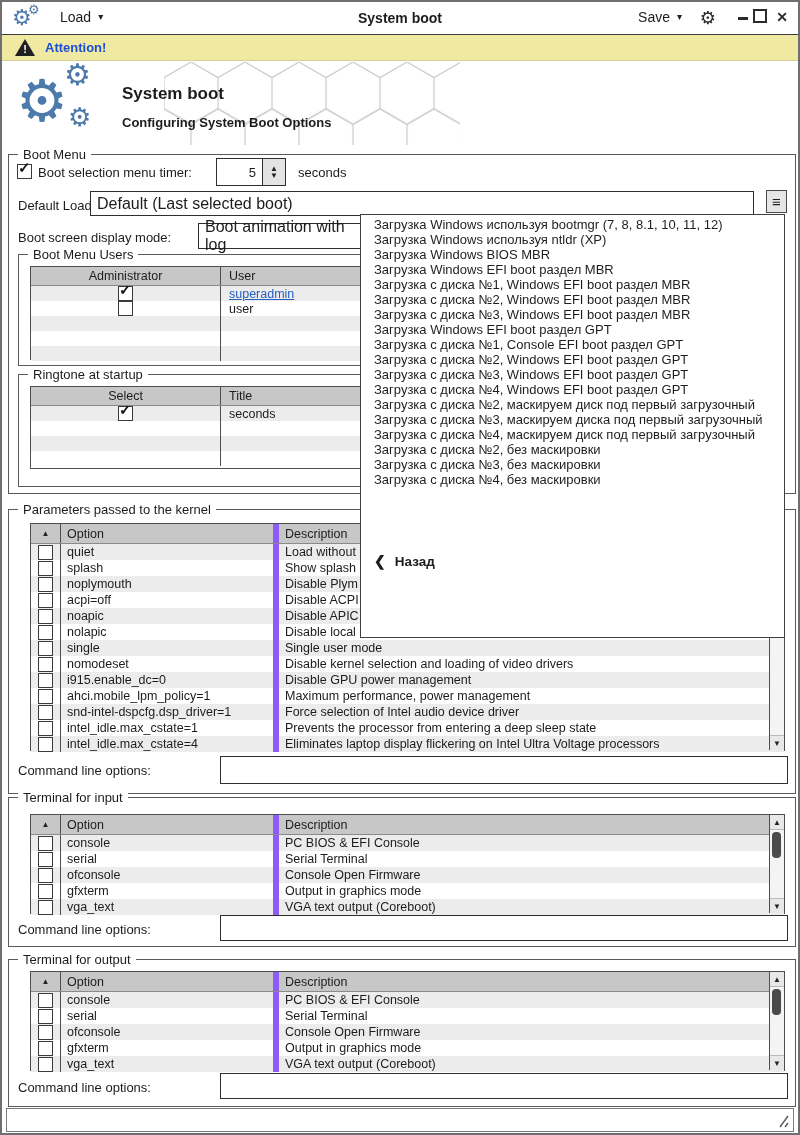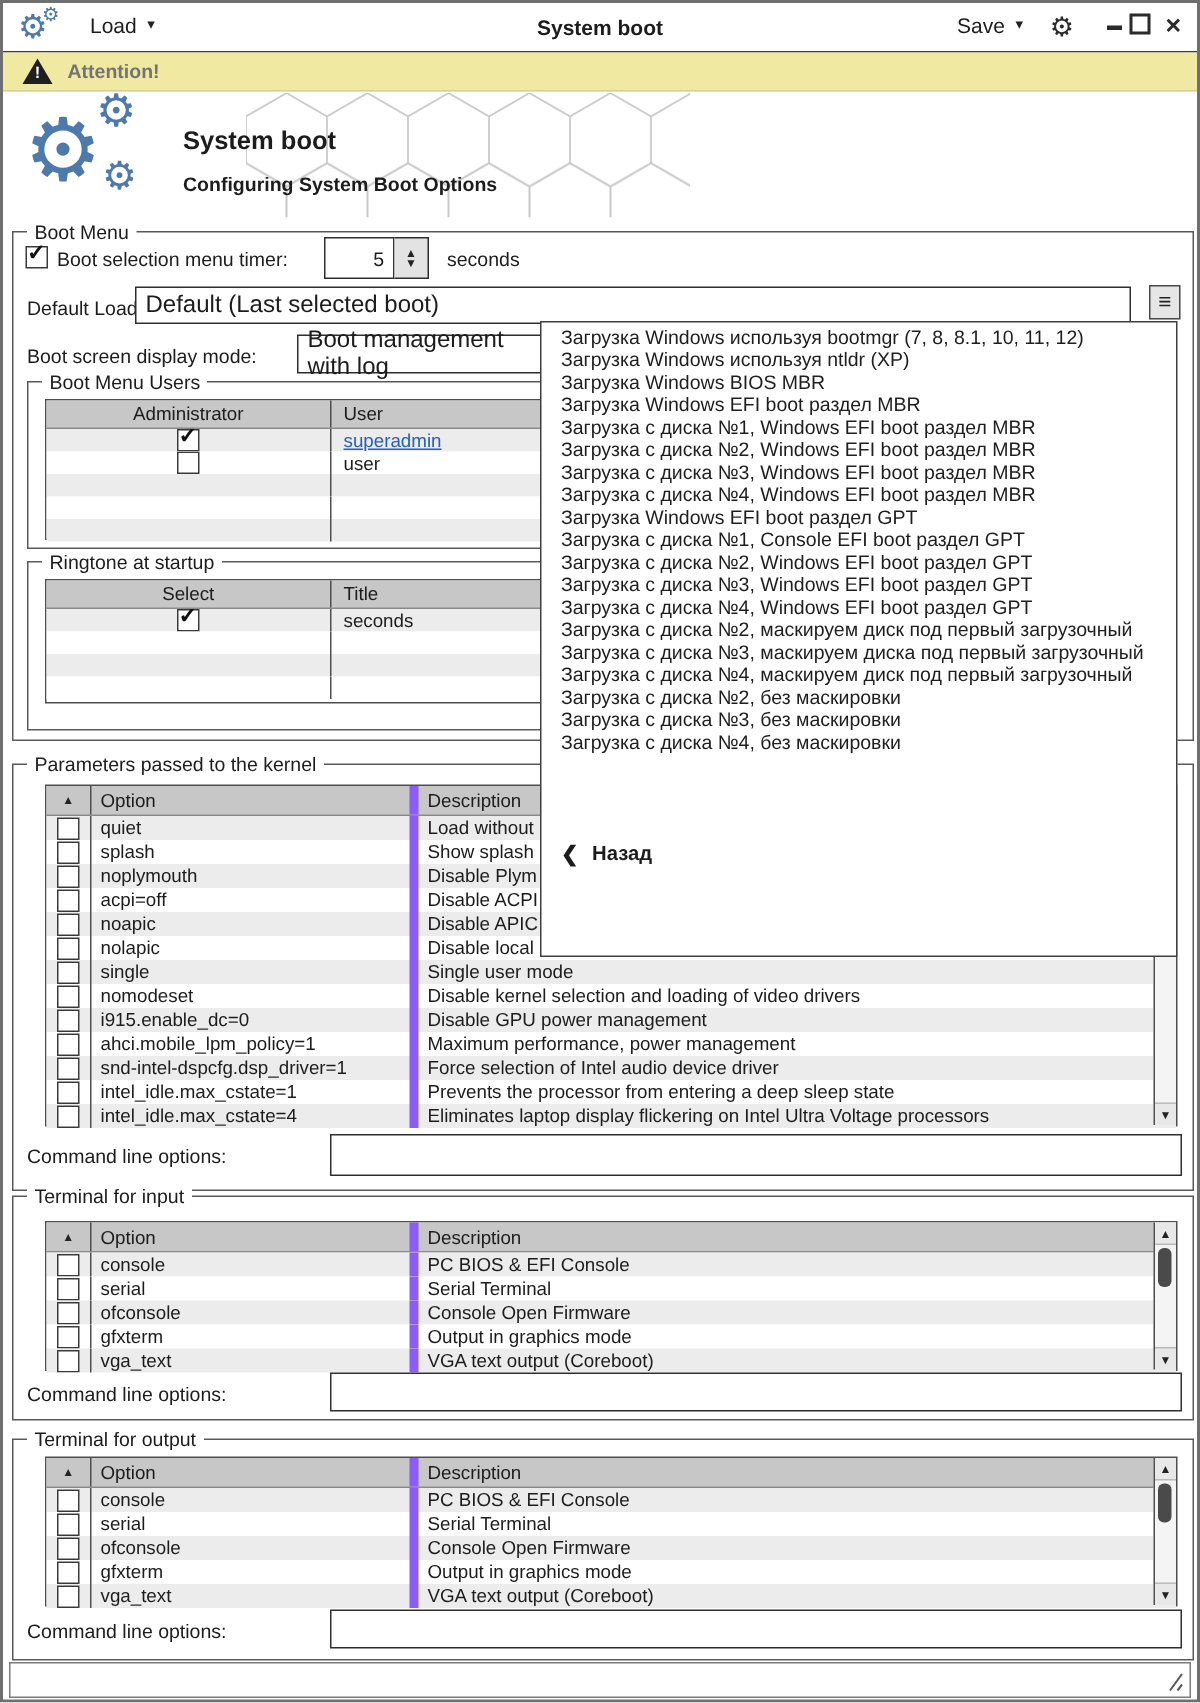--- a/index.html
+++ b/index.html
@@ -18,21 +18,21 @@
   .tb-gear-btn{position:absolute;right:82px;top:5px;font-size:18px;color:#2b2b2b;}
   .winctl{position:absolute;right:10px;top:8px;display:flex;align-items:center;gap:9px;}
   .ic-min{width:10px;height:3px;background:#2b2b2b;margin-top:2px;}
   .ic-max{width:10px;height:10px;border:2px solid #2b2b2b;margin-left:-4px;margin-top:-3px;background:#fff;}
   .ic-close{font-size:14px;line-height:14px;color:#2b2b2b;font-weight:bold;}
 
   
   .attention{position:absolute;top:33px;left:0;right:0;height:26px;background:var(--attn);border-bottom:1px solid #d8d093;display:flex;align-items:center;gap:10px;padding-left:13px;box-sizing:border-box;}
   .warn-tri{width:0;height:0;border-left:10px solid transparent;border-right:10px solid transparent;border-bottom:17px solid #1f1f1f;position:relative;}
   .warn-tri .ex{position:absolute;left:-3px;top:4px;width:6px;text-align:center;color:#fff;font-size:11px;font-weight:bold;line-height:12px;}
-  .attn-label{font-size:13px;font-weight:bold;color:#737373;}
+  .attn-label{font-size:13px;font-weight:bold;color:#1d4ed8;}
 
   
   .header{position:absolute;top:60px;left:0;right:0;height:83px;background:#fff;}
   .hexbg{position:absolute;left:162px;top:0;}
   .logo{position:absolute;left:14px;top:2px;width:96px;height:78px;color:var(--accent);}
   .logo .g1{position:absolute;left:0;top:8px;font-size:58px;line-height:58px;}
   .logo .g2{position:absolute;left:48px;top:-4px;font-size:30px;line-height:30px;}
   .logo .g3{position:absolute;left:52px;top:40px;font-size:26px;line-height:26px;}
   .h-title{position:absolute;left:120px;top:22px;font-size:17px;font-weight:bold;}
   .h-sub{position:absolute;left:120px;top:53px;font-size:13px;font-weight:bold;}
@@ -153,21 +153,21 @@
     <span>▲</span>
     <span>▼</span>
   </div>
   <div class="lbl" style="left:296px;top:163px;">seconds</div>
 
   <div class="lbl" style="left:16px;top:196px;">Default Load:</div>
   <div class="input" style="left:88px;top:189px;width:664px;height:25px;">Default (Last selected boot)</div>
   <div class="burger" style="left:764px;top:188px;width:21px;height:23px;">≡</div>
 
   <div class="lbl" style="left:16px;top:228px;">Boot screen display mode:</div>
-  <div class="input" style="left:196px;top:221px;width:170px;height:26px;">Boot management with log</div>
+  <div class="input" style="left:196px;top:221px;width:170px;height:26px;">Boot animation with log</div>
 
   <div class="fs" style="left:16px;top:252px;width:762px;height:110px;"></div>
   <div class="flegend" style="left:26px;top:245px;">Boot Menu Users</div>
   <div class="table" style="left:28px;top:264px;width:750px;height:94px;">
     <div class="thead">
       <div class="cell c-admin">Administrator</div>
       <div class="cell c-user">User</div>
     </div>
     <div id="users-rows" style="display:flex;flex-direction:column;flex:1;">
         <div class="trow g">
@@ -469,21 +469,20 @@
 
   <div class="menu">
     <div id="menu-items" style="display:flex;flex-direction:column;flex:1;">
         <div class="menu-item">Загрузка Windows используя bootmgr (7, 8, 8.1, 10, 11, 12)</div>
         <div class="menu-item">Загрузка Windows используя ntldr (XP)</div>
         <div class="menu-item">Загрузка Windows BIOS MBR</div>
         <div class="menu-item">Загрузка Windows EFI boot раздел MBR</div>
         <div class="menu-item">Загрузка с диска №1, Windows EFI boot раздел MBR</div>
         <div class="menu-item">Загрузка с диска №2, Windows EFI boot раздел MBR</div>
         <div class="menu-item">Загрузка с диска №3, Windows EFI boot раздел MBR</div>
-        <div class="menu-item">Загрузка с диска №4, Windows EFI boot раздел MBR</div>
         <div class="menu-item">Загрузка Windows EFI boot раздел GPT</div>
         <div class="menu-item">Загрузка с диска №1, Console EFI boot раздел GPT</div>
         <div class="menu-item">Загрузка с диска №2, Windows EFI boot раздел GPT</div>
         <div class="menu-item">Загрузка с диска №3, Windows EFI boot раздел GPT</div>
         <div class="menu-item">Загрузка с диска №4, Windows EFI boot раздел GPT</div>
         <div class="menu-item">Загрузка с диска №2, маскируем диск под первый загрузочный</div>
         <div class="menu-item">Загрузка с диска №3, маскируем диска под первый загрузочный</div>
         <div class="menu-item">Загрузка с диска №4, маскируем диск под первый загрузочный</div>
         <div class="menu-item">Загрузка с диска №2, без маскировки</div>
         <div class="menu-item">Загрузка с диска №3, без маскировки</div>

